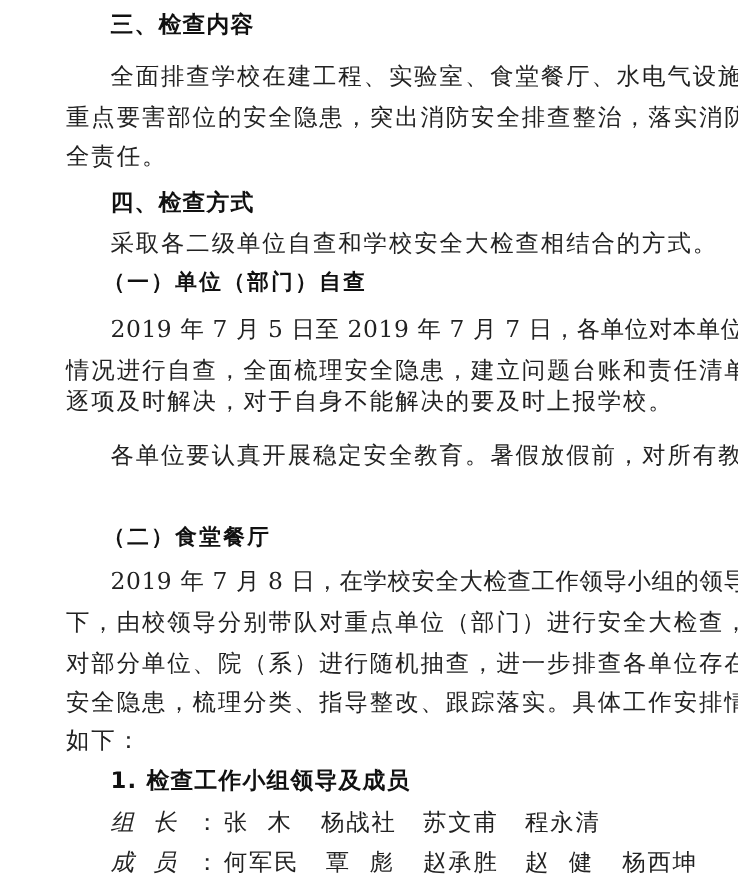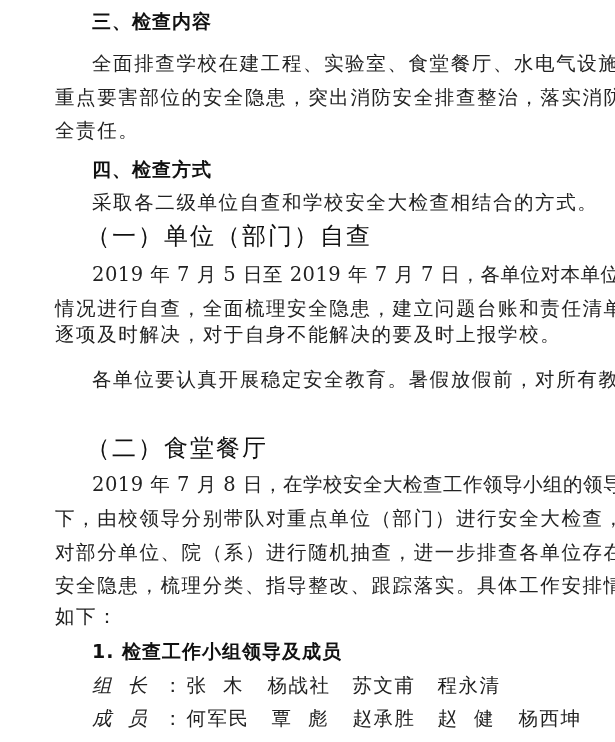--- a/index.html
+++ b/index.html
@@ -34,24 +34,24 @@
     .indent { left: 92px; }
     .heading {
       font-family: "DejaVu Sans", "Liberation Sans", sans-serif;
       font-weight: bold;
       letter-spacing: 1px;
       color: #111;
       font-size: 19px;
     }
     .subheading {
       font-family: "DejaVu Sans", "Liberation Sans", sans-serif;
-      font-weight: normal;
+      font-weight: bold;
       letter-spacing: 2px;
       color: #111;
-      font-size: 24px;
+      font-size: 18px;
     }
     .num { letter-spacing: 0.5px; }
     .member-row {
       position: absolute;
       left: 92px;
       font-size: 19.5px;
       line-height: 24px;
       white-space: nowrap;
       color: #222;
     }

